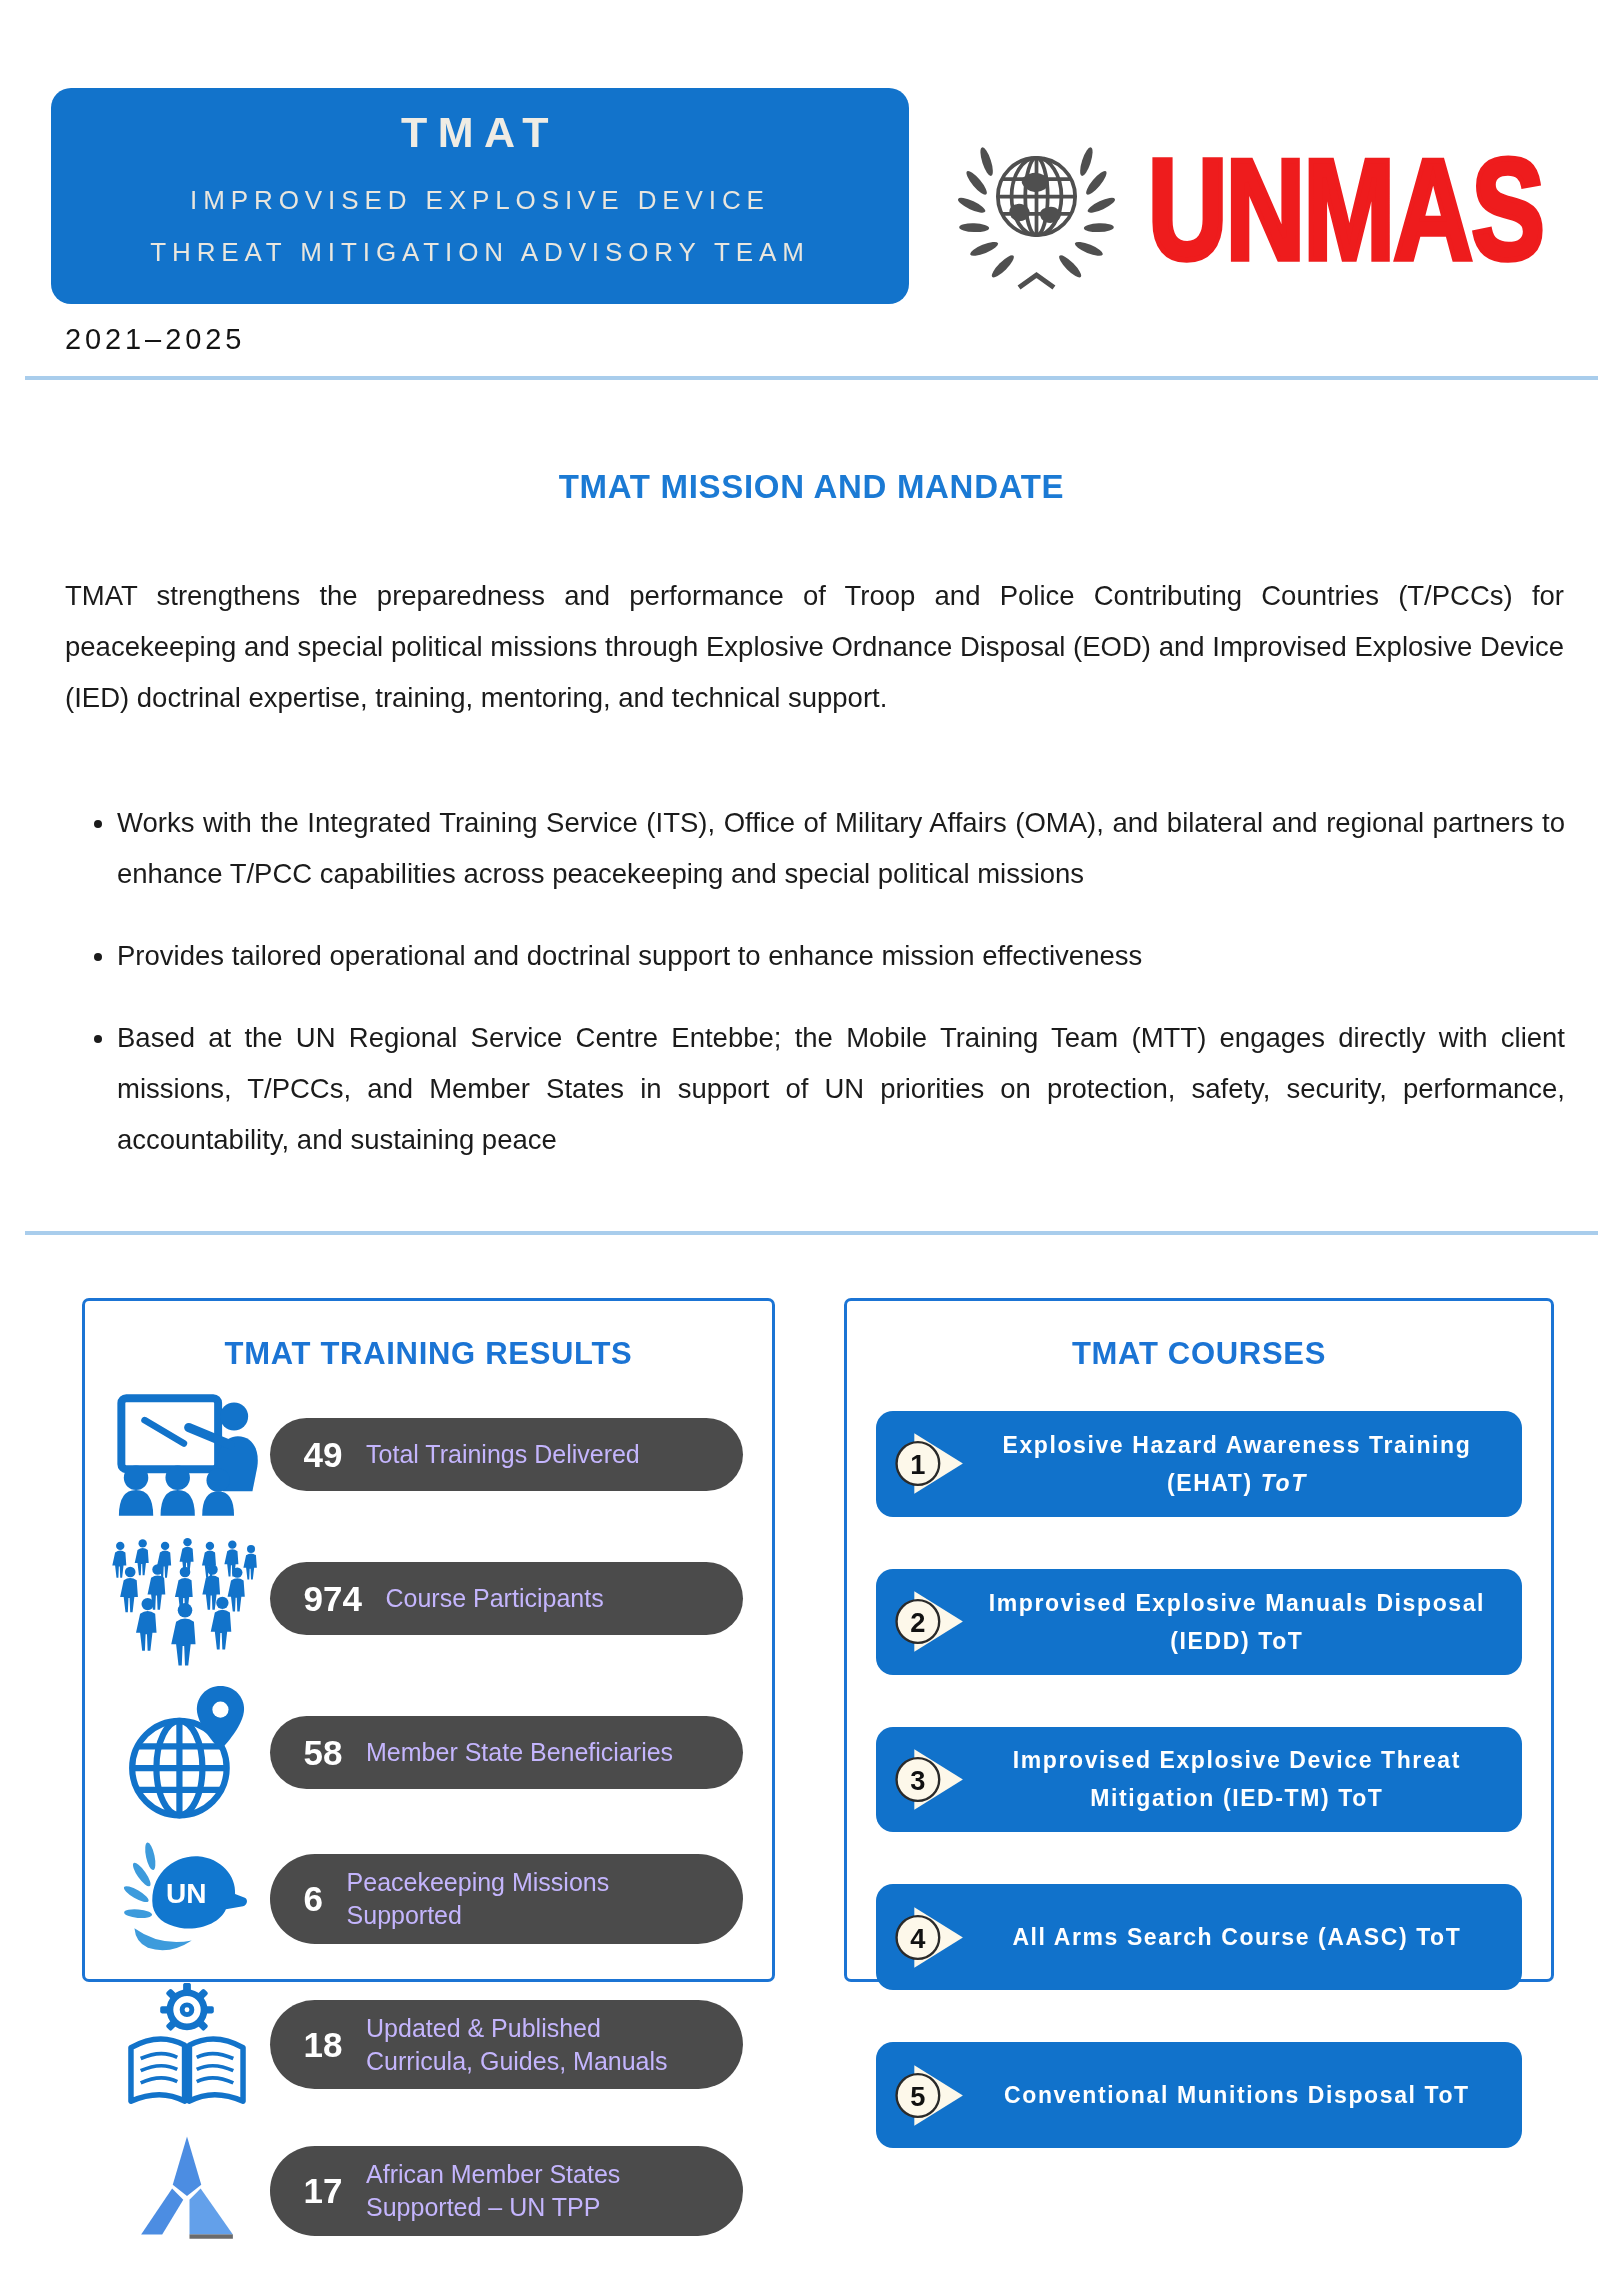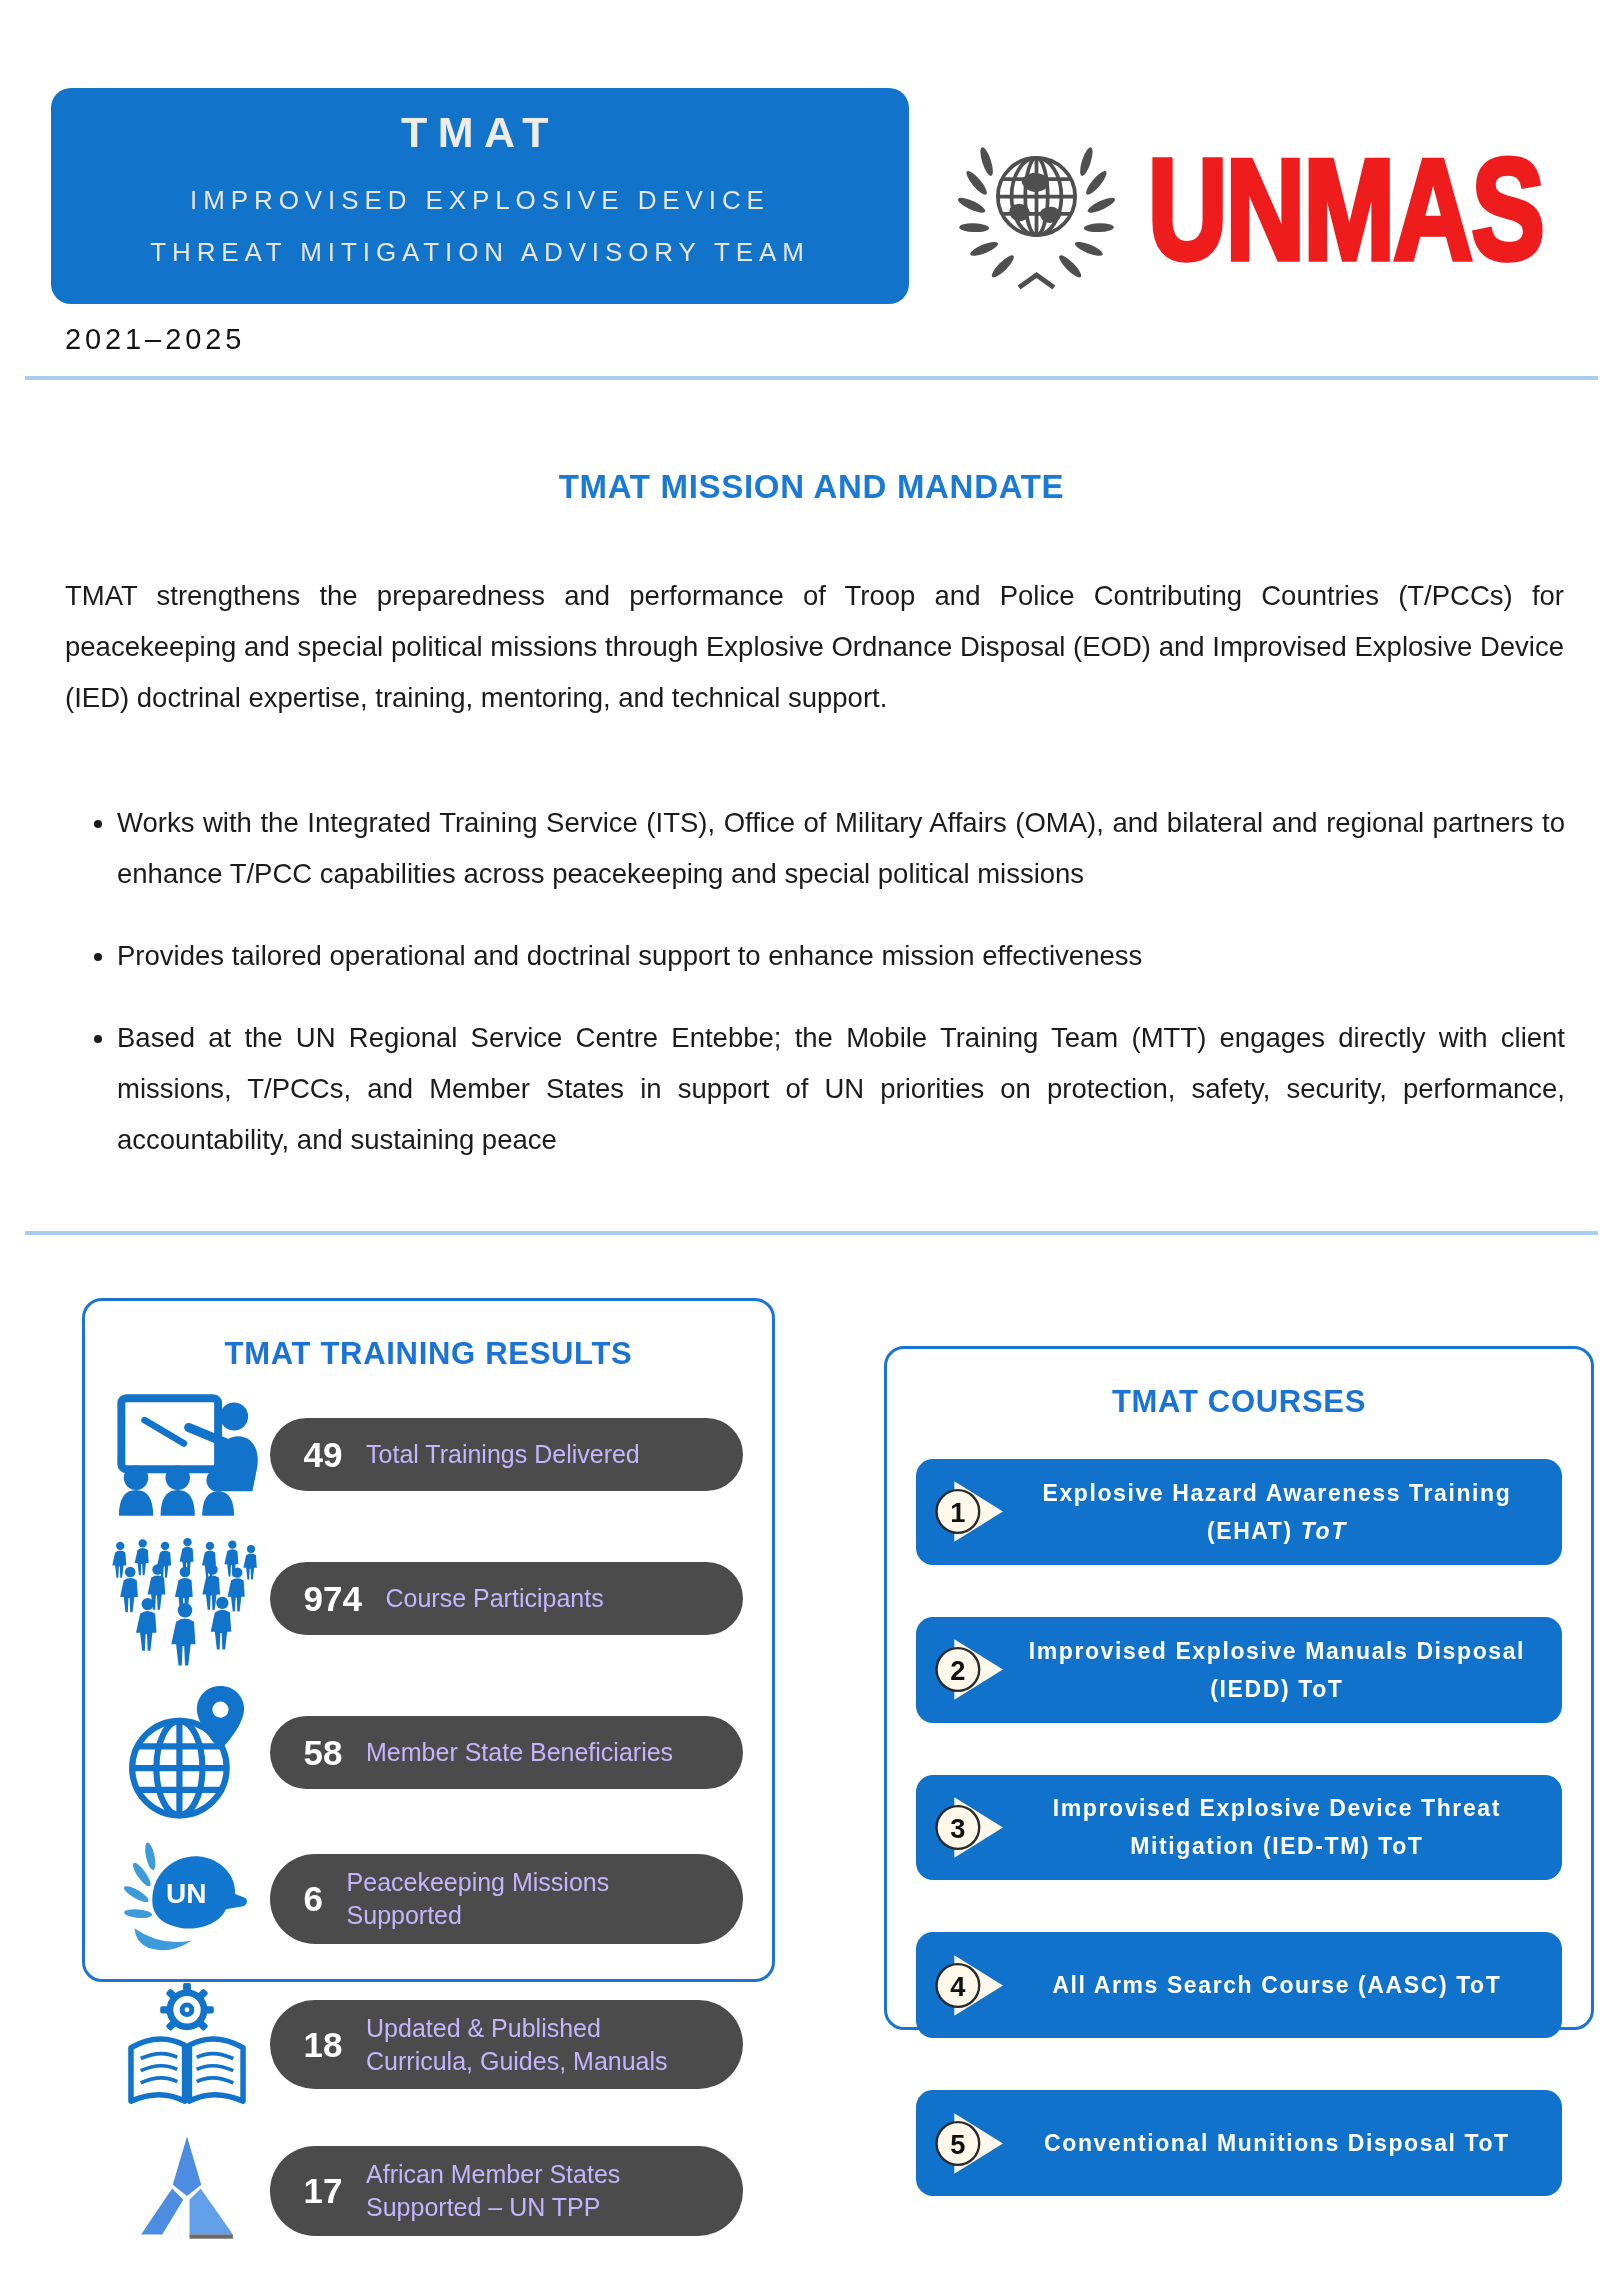--- a/index.html
+++ b/index.html
@@ -56,24 +56,24 @@
     margin:0; padding:0 0 0 37px; list-style:disc;
   }
   .mission-bullets li {
     font-size:27.5px; line-height:51px; text-align:justify;
     margin-bottom:31px; color:#1b1b1b;
   }
 
   
   .info-box {
     position:absolute; top:1298px; height:684px;
-    border:3.3px solid #1b74d4; border-radius:20px; background:#fff;
+    border:3.3px solid #1b74d4; border-radius:7px; background:#fff;
   }
   .box-left  { left:82px;  width:693px; }
-  .box-right { left:884px; width:710px;margin-top:48px; }
+  .box-right { left:844px; width:710px; }
   .box-title {
     margin-top:35px; text-align:center; font-size:31px; font-weight:bold;
     color:#1b74d4; letter-spacing:0.7px;
   }
 
   .rows-area {
     position:absolute; left:19.6px; right:29px; top:92px; bottom:26px;
     display:flex; flex-direction:column; justify-content:space-around;gap:14px;
   }
   .result-row { display:flex; align-items:center; }

